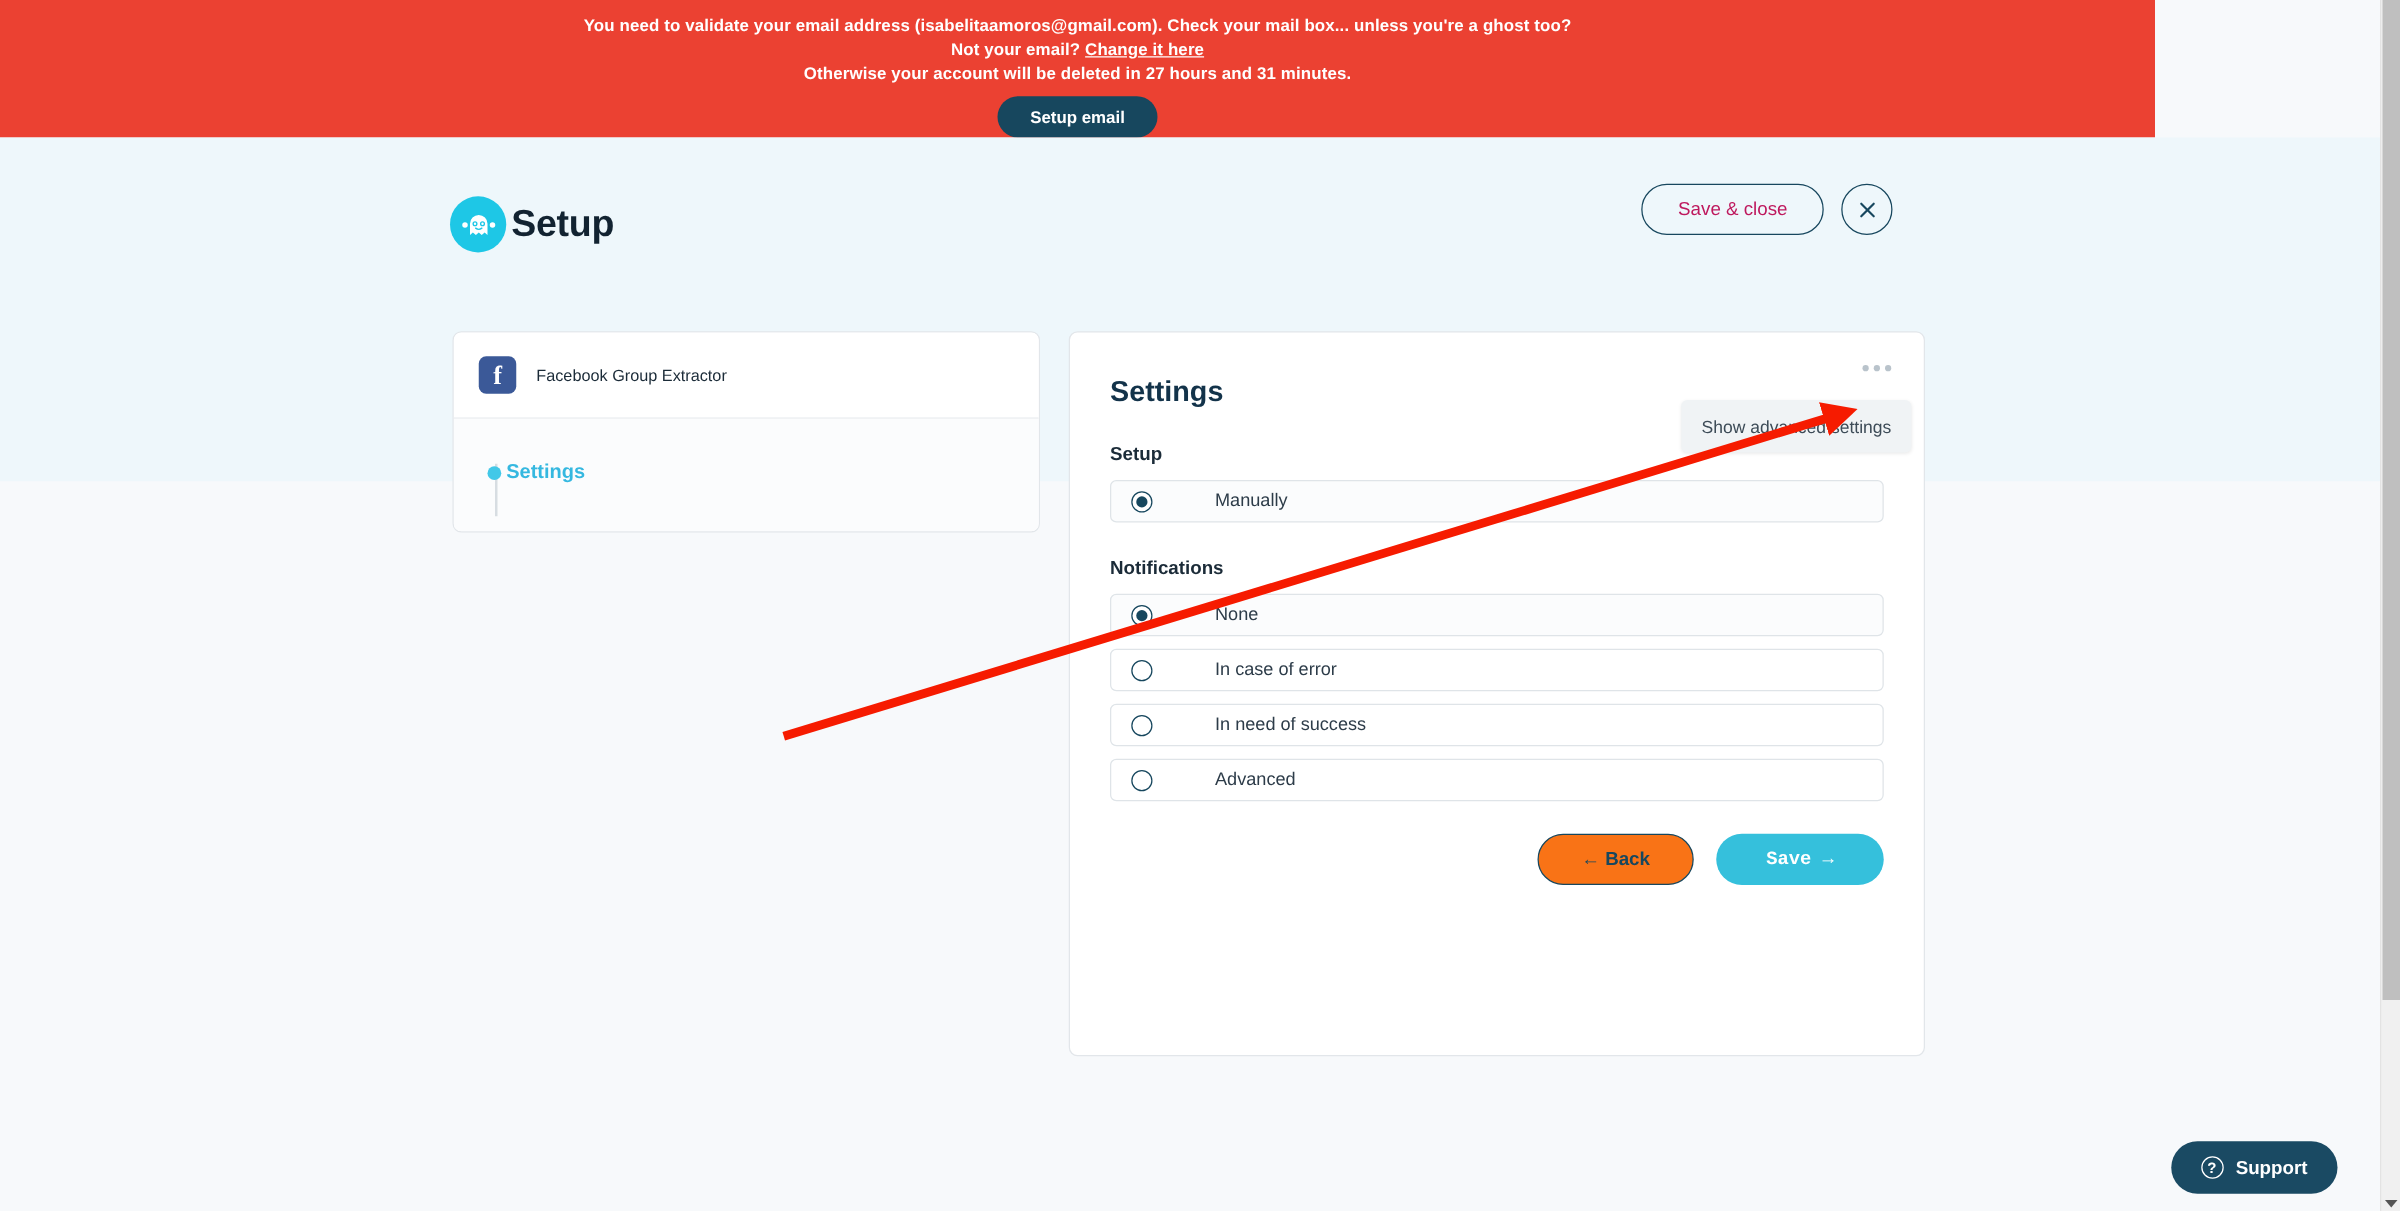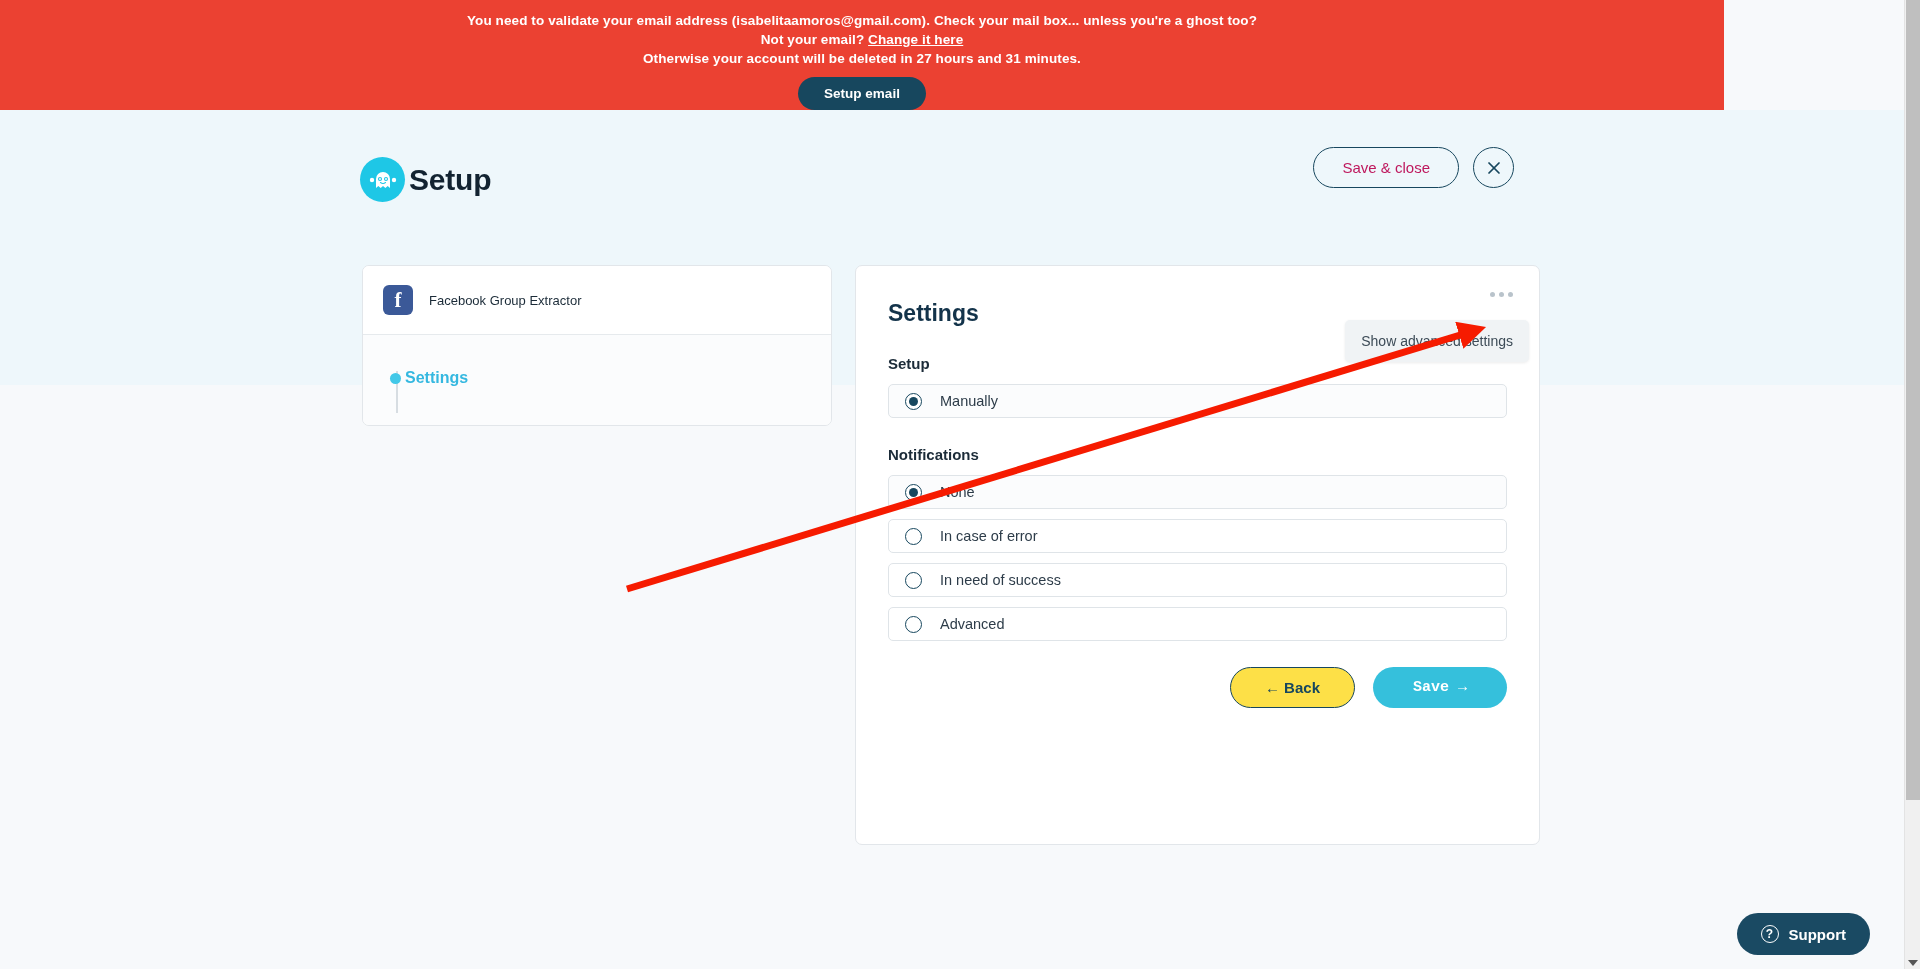--- a/index.html
+++ b/index.html
@@ -165,41 +165,42 @@
 
   .opt {
     display: flex; align-items: center;
     height: 34px;
     border: 1px solid #dfe4e8;
     border-radius: 5px;
     padding: 0 16px;
     margin-bottom: 10px;
     background: #ffffff;
     cursor: pointer;
+    gap: 32px;
   }
   .opt.selected { background: #fbfcfd; }
   .radio {
     width: 17px; height: 17px; border-radius: 50%;
     border: 1.8px solid #17475e;
     margin-right: 18px;
     display: flex; align-items: center; justify-content: center;
     flex-shrink: 0;
     background: #ffffff;
   }
   .radio.checked::after {
     content: ""; width: 9px; height: 9px; border-radius: 50%; background: #17475e;
   }
   .opt-label { font-size: 14.5px; color: #2d3c49; }
 
   .panel-actions {
     display: flex; justify-content: flex-end; gap: 18px;
     margin-top: 26px;
   }
   .btn-back {
-    background: #fde047;
+    background: #f97316;
     border: 1.6px solid #17475e;
     border-radius: 22px;
     color: #17475e;
     font-size: 15px; font-weight: bold;
     font-family: "Liberation Sans", sans-serif;
     padding: 11px 34px;
     cursor: pointer;
   }
   .btn-save {
     background: #35c0dc;

